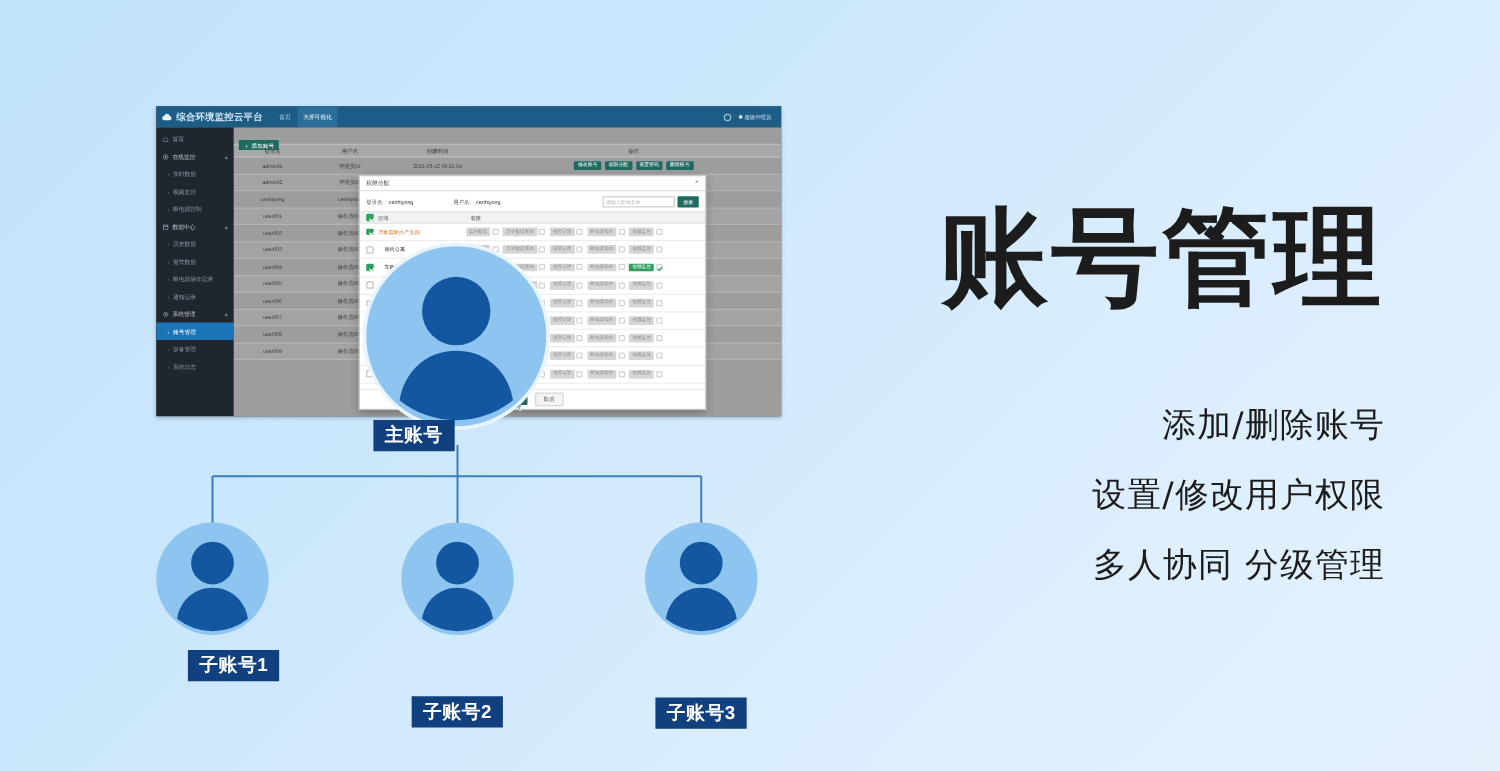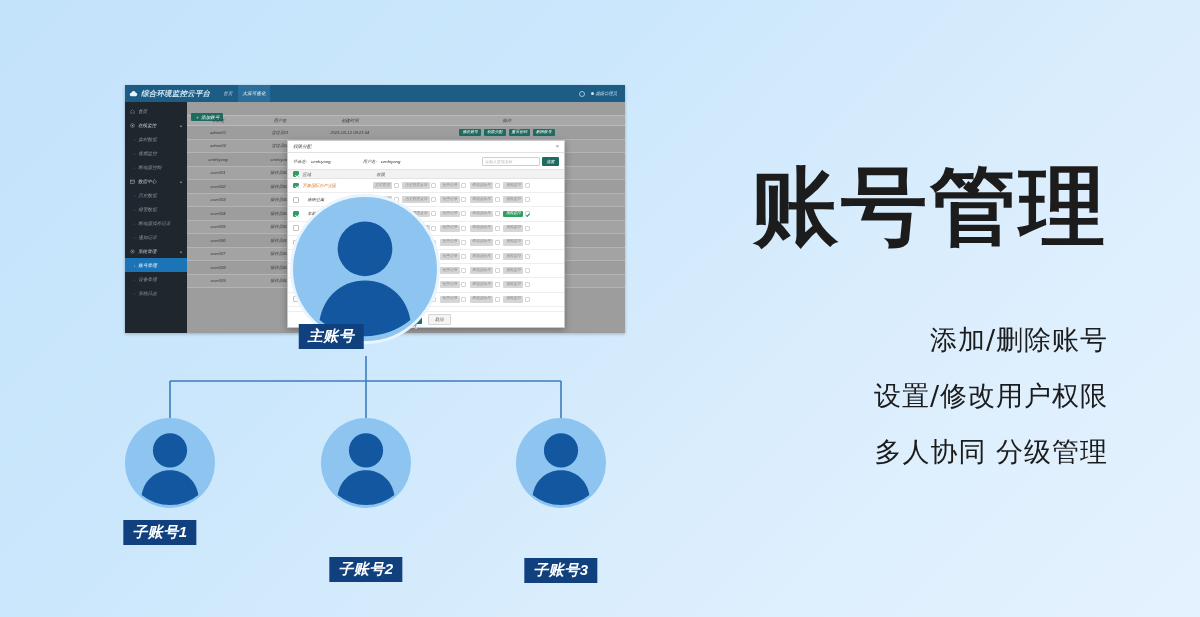--- a/index.html
+++ b/index.html
@@ -7,21 +7,21 @@
     width: 1200px; height: 617px;
     overflow: hidden;
     font-family: "Liberation Sans", "DejaVu Sans", sans-serif;
   }
   body {
     position: relative;
     background: linear-gradient(135deg, #c3e3fb 0%, #cbe7fc 35%, #dceefd 70%, #e4f2fe 100%);
   }
 
   
-  #diagram { position: absolute; left: 0; top: 0; width: 640px; height: 617px; font-style: italic; }
+  #diagram { position: absolute; left: 0; top: 0; width: 640px; height: 617px; }
 
   
   #app-window {
     position: absolute; left: 125px; top: 85px;
     width: 500px; height: 248px;
     background: #4a4a4a;
     overflow: hidden;
     box-shadow: 0 1px 3px rgba(0,0,0,.25);
   }
 
@@ -182,22 +182,22 @@
   #connectors { position: absolute; left: 0; top: 0; width: 640px; height: 617px; z-index: 5; }
 
   
   .node-label {
     position: absolute; z-index: 25;
     background: #10407e; color: #fff;
     font-size: 15px; font-weight: bold;
     padding: 3px 9px; white-space: nowrap;
     letter-spacing: .5px;
   }
-  #lbl-main { left: 331px; top: 324px; transform: translateX(-50%); }
-  #lbl-c1 { left: 160px; top: 520px; transform: translateX(-50%); }
+  #lbl-main { left: 331px; top: 336px; transform: translateX(-50%); }
+  #lbl-c1 { left: 187px; top: 520px; transform: translateX(-50%); }
   #lbl-c2 { left: 366px; top: 520px; transform: translateX(-50%); margin-top: 37px; }
   #lbl-c3 { left: 561px; top: 520px; transform: translateX(-50%); margin-top: 38px; }
 
   
   .child-avatar {
     position: absolute; width: 90px; height: 90px; border-radius: 50%;
     background: #8ec5f0; z-index: 20; overflow: hidden; top: 418px;
   }
   #av-c1 { left: 125px; } #av-c2 { left: 321px; } #av-c3 { left: 516px; }
 

